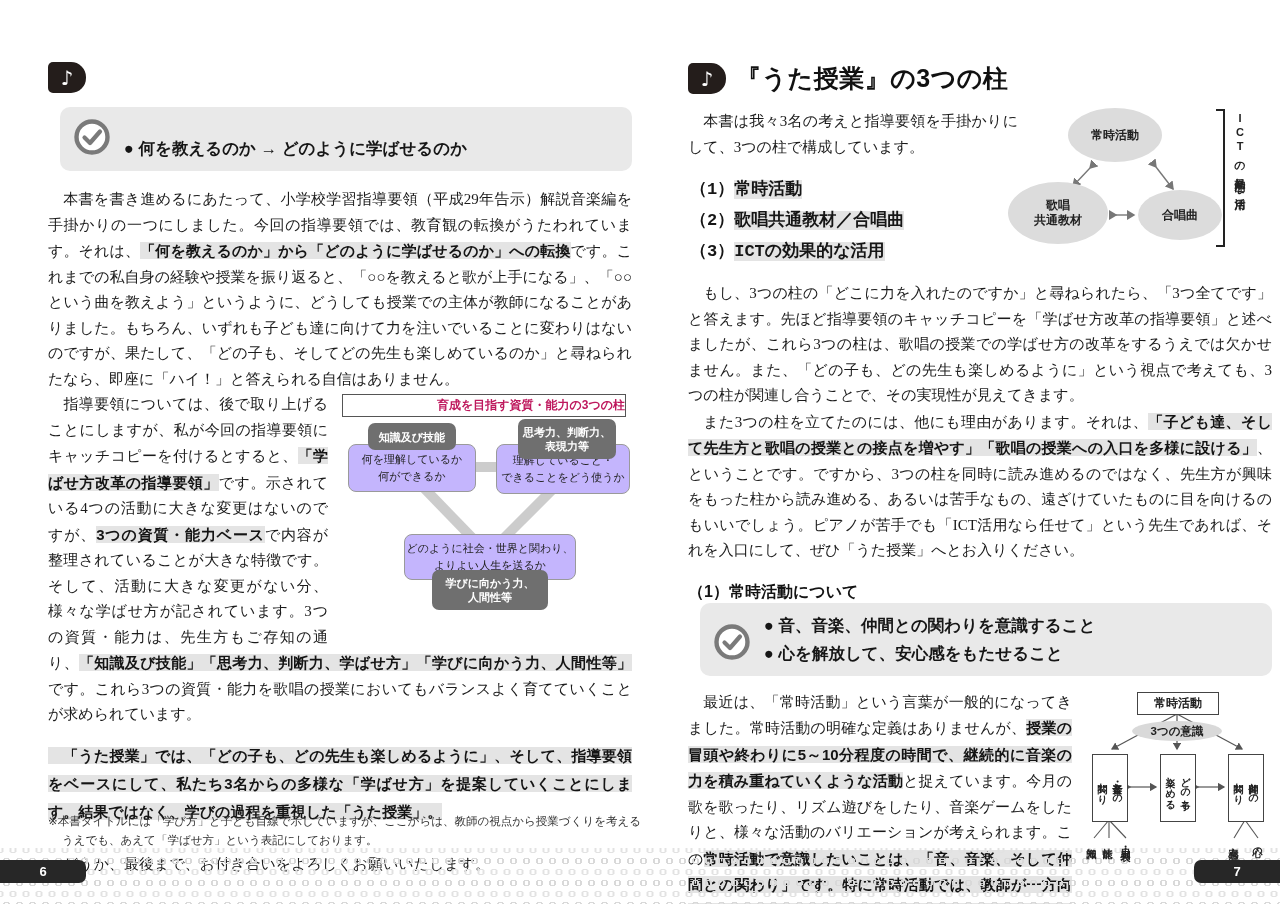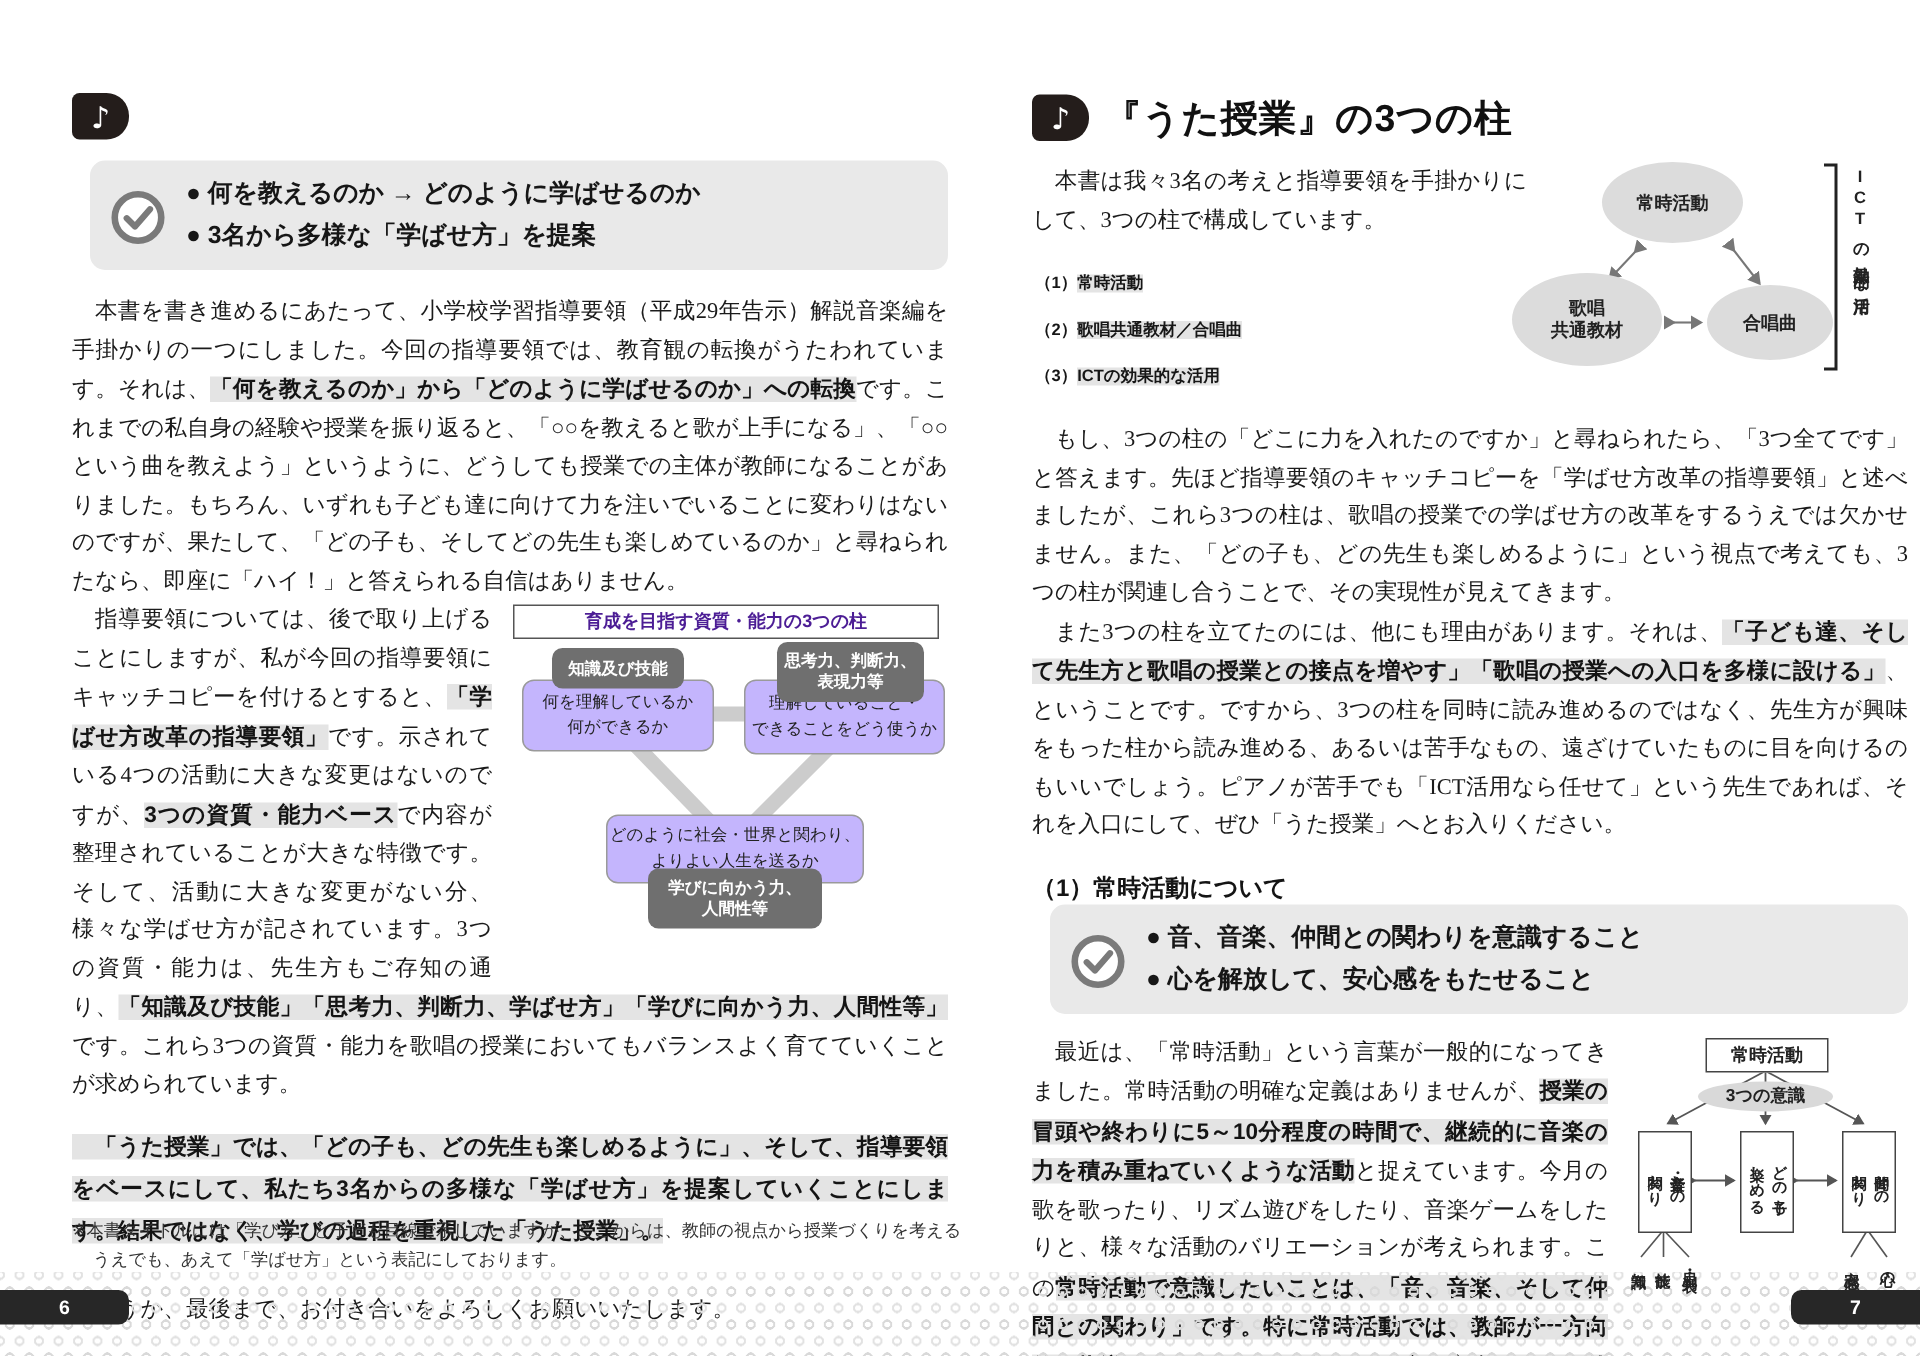--- a/index.html
+++ b/index.html
@@ -30,43 +30,43 @@
   .bodytext{margin-top:16px;font-size:15px;line-height:25.5px;text-align:justify;}
   .bodytext p{margin:0;}
   .hl{font-family:"Liberation Sans","DejaVu Sans",sans-serif;font-weight:bold;
       background:#e4e4e4;color:#141414;}
   .p-bold{line-height:27px;margin-top:14px !important;clear:both;}
   .p-last{margin-top:26px !important;}
 
   
   .fig-left{float:right;width:290px;height:238px;position:relative;margin:2px 0 8px 14px;}
   .fig-left .ttl{position:absolute;left:0;top:0;width:282px;height:21px;border:1px solid #555;
-    font:bold 12px/21px "Liberation Sans","DejaVu Sans",sans-serif;text-align:center;color:#4c1d95;background:#fff;}
+    font:bold 12px/21px "Liberation Sans","DejaVu Sans",sans-serif;text-align:right;color:#be185d;background:#fff;}
   .fig-left svg{position:absolute;left:0;top:0;z-index:1;}
   .nbox{position:absolute;border-radius:8px;text-align:center;
     font-family:"Liberation Sans","DejaVu Sans",sans-serif;white-space:pre-line;
     display:flex;align-items:center;justify-content:center;}
   .nbox.dark{background:#6f6f6f;color:#fff;font-weight:bold;font-size:11px;line-height:14px;z-index:3;border-radius:7px;}
   .nbox.white{background:#c4b5fd;border:1.4px solid #9a9a9a;color:#222;font-size:11px;line-height:17px;z-index:2;}
 
   
   .fig-top{position:absolute;left:292px;top:42px;width:295px;height:158px;}
   .fig-top svg{position:absolute;left:0;top:0;z-index:1;}
   .ell{position:absolute;background:#dcdcdc;border-radius:50%;z-index:2;
     display:flex;align-items:center;justify-content:center;text-align:center;
     font-family:"Liberation Sans","DejaVu Sans",sans-serif;font-weight:bold;color:#222;
     font-size:12px;line-height:15px;white-space:pre-line;}
   .bracket-label{position:absolute;left:252px;top:8px;height:136px;z-index:2;
     writing-mode:vertical-rl;text-orientation:upright;
     font:bold 11px "Liberation Sans","DejaVu Sans",sans-serif;letter-spacing:2px;color:#222;}
 
   
   .pillars{margin:14px 0 0 2px;width:300px;}
-  .pillar{font-family:Liberation Sans, sans-serif;font-weight:bold;
-    font-size:11px;line-height:31px;color:#161616;}
+  .pillar{font-family:Liberation Mono, monospace;font-weight:bold;
+    font-size:17px;line-height:31px;color:#161616;}
   .pillar .plabel{background:#e4e4e4;}
 
   .sec-h{font-family:"Liberation Sans","DejaVu Sans",sans-serif;font-weight:bold;
     font-size:16px;margin:18px 0 0 0;color:#141414;}
 
   
   .fig-tree{float:right;width:190px;height:214px;position:relative;margin:2px 0 6px 10px;}
   .fig-tree svg{position:absolute;left:0;top:0;z-index:1;}
   .t-root{position:absolute;left:55px;top:0;width:80px;height:21px;border:1.3px solid #444;background:#fff;
     font:bold 12px/21px "Liberation Sans","DejaVu Sans",sans-serif;text-align:center;color:#222;z-index:2;}
@@ -105,21 +105,20 @@
 
   <div class="checkbox">
     <span>
       <svg width="40" height="40" viewBox="0 0 40 40">
         <circle cx="20" cy="20" r="15.5" fill="#fff" stroke="#7a7a7a" stroke-width="4.4"></circle>
         <path d="M12.5 20.5 L18 26 L28 14.5" fill="none" stroke="#7a7a7a" stroke-width="4.2" stroke-linecap="round" stroke-linejoin="round"></path>
       </svg>
     </span>
     <div class="items">
       <div class="item">● 何を教えるのか → どのように学ばせるのか</div>
-      <div class="item">● 3名から多様な「学ばせ方」を提案</div>
     </div>
   </div>
 
   <div class="bodytext">
     <p><span>　本書を書き進めるにあたって、小学校学習指導要領（平成29年告示）解説音楽編を手掛かりの一つにしました。今回の指導要領では、教育観の転換がうたわれています。それは、</span><span class="hl">「何を教えるのか」から「どのように学ばせるのか」への転換</span><span>です。これまでの私自身の経験や授業を振り返ると、「○○を教えると歌が上手になる」、「○○という曲を教えよう」というように、どうしても授業での主体が教師になることがありました。もちろん、いずれも子ども達に向けて力を注いでいることに変わりはないのですが、果たして、「どの子も、そしてどの先生も楽しめているのか」と尋ねられたなら、即座に「ハイ！」と答えられる自信はありません。</span></p>
 
     <div class="fig-left">
       <svg width="290" height="238">
         <line x1="120" y1="73" x2="168" y2="73" stroke="#cccccc" stroke-width="10"></line>
         <line x1="80" y1="92" x2="140" y2="154" stroke="#cccccc" stroke-width="10"></line>

